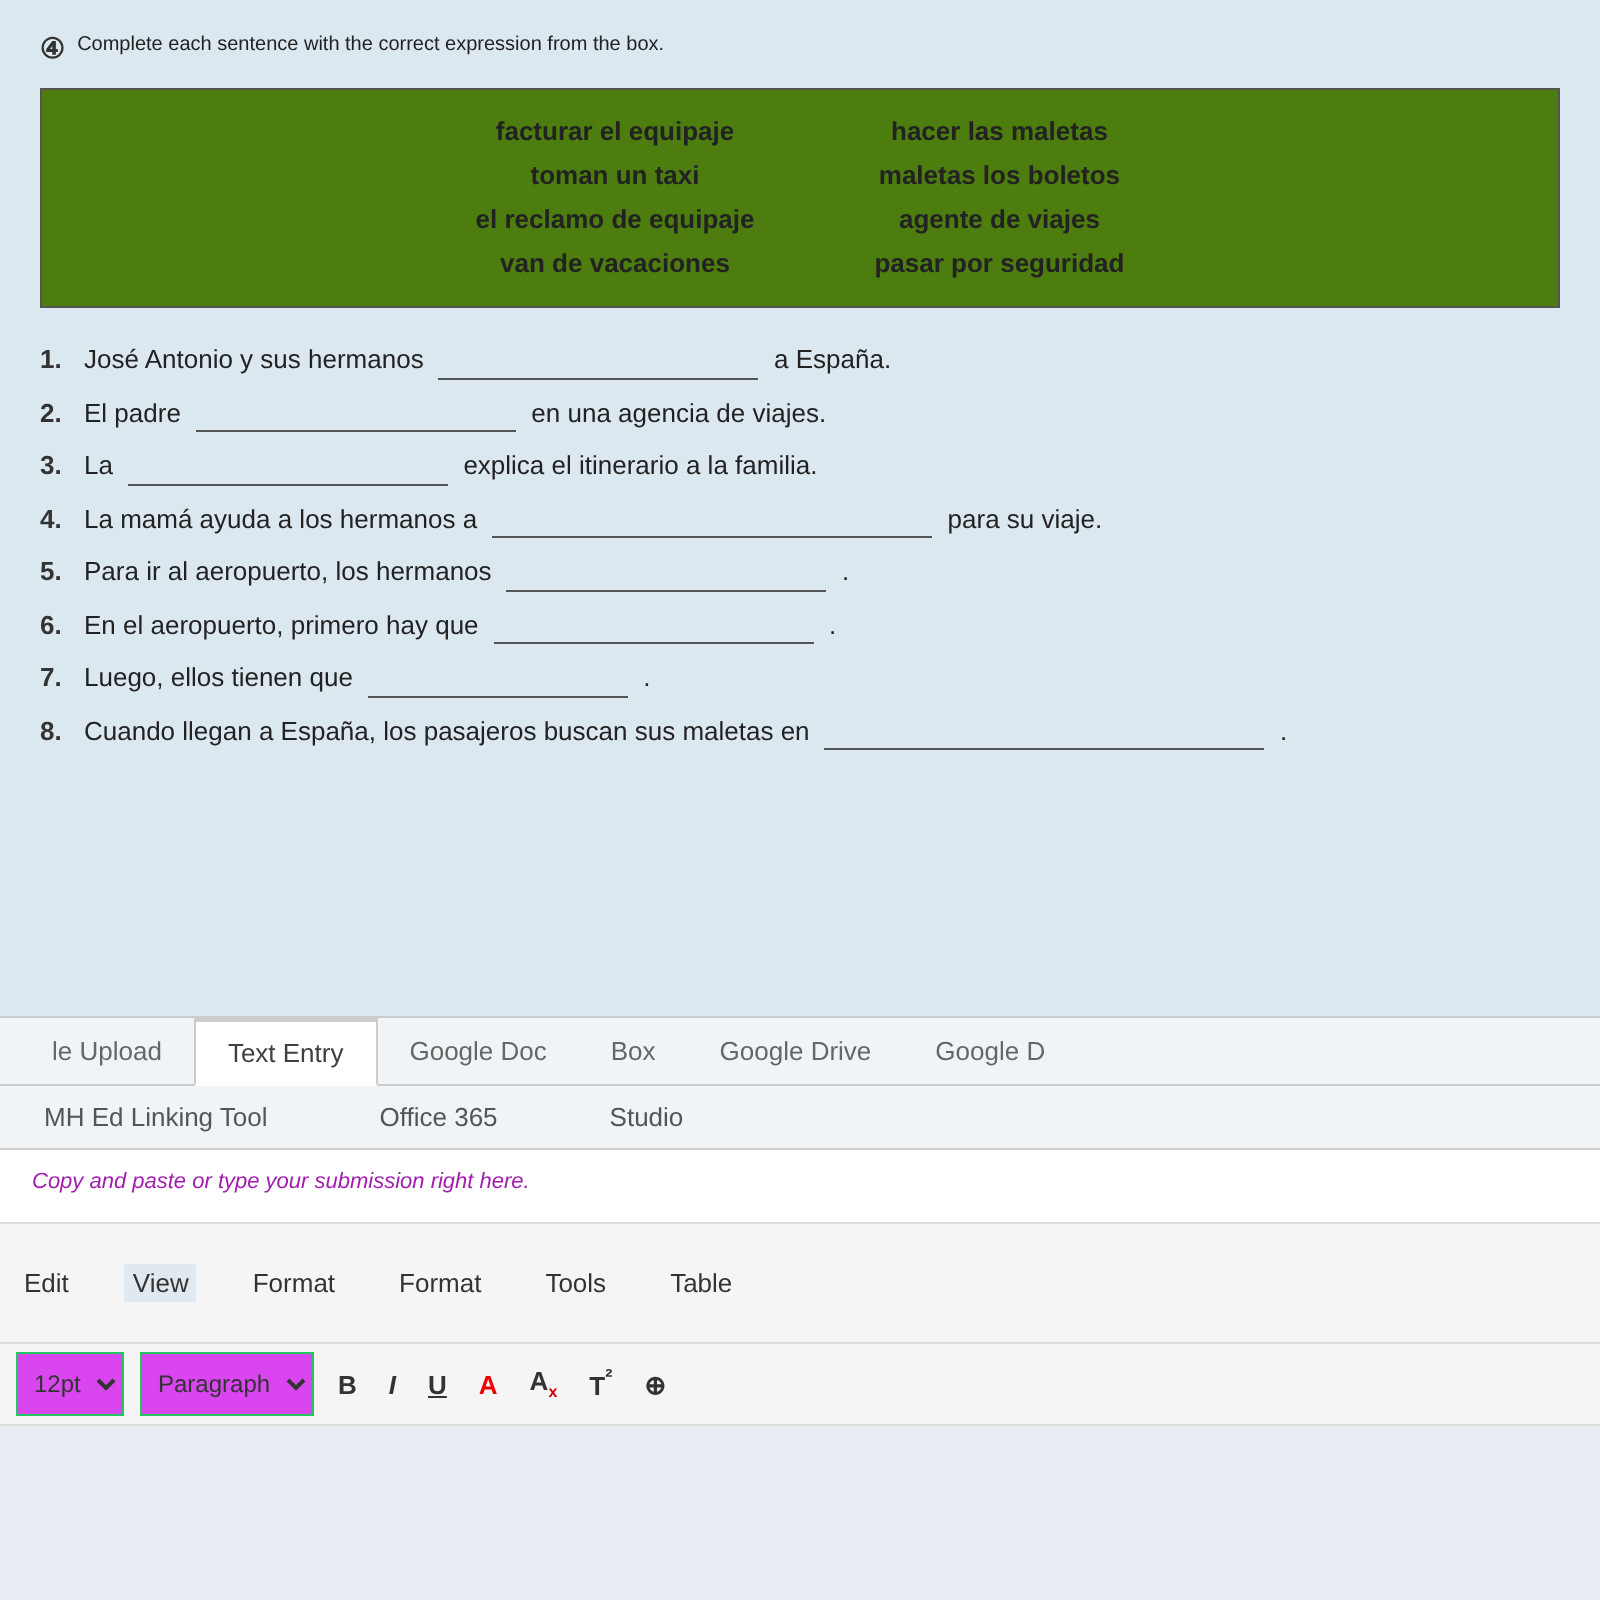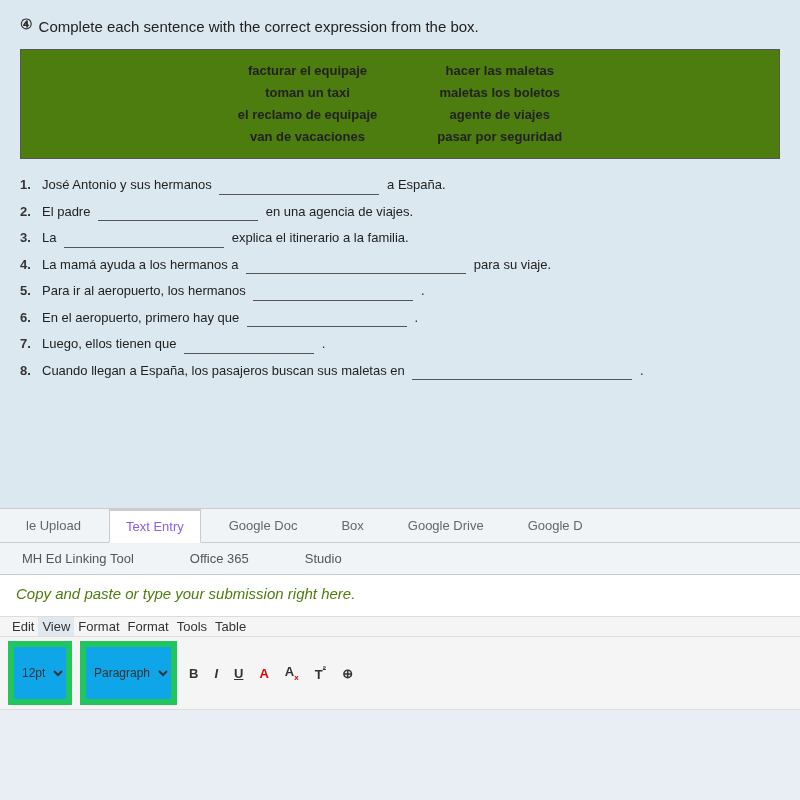--- a/index.html
+++ b/index.html
@@ -25,21 +25,21 @@
     }
 
     .question-number {
       font-size: 14px;
       font-weight: bold;
       margin-right: 6px;
       color: #333;
     }
 
     .question-text {
-      font-size: 15px;
+      font-size: 10px;
       color: #222;
       line-height: 1.4;
     }
 
     .vocab-box {
       border: 1.5px solid #555;
       background: #4d7c0f;
       margin: 10px 0 16px 0;
       padding: 10px 20px;
       display: flex;
@@ -106,36 +106,36 @@
       border-top: 1px solid #ccc;
       margin-top: 0;
     }
 
     .tabs-row1 {
       display: flex;
       align-items: center;
       padding: 0 10px;
       background: #f0f4f7;
       border-bottom: 1px solid #ccc;
-      gap: 12px;
+      gap: 0;
     }
 
     .tab-item {
       padding: 8px 16px;
       font-size: 13px;
       color: #555;
       cursor: pointer;
       border: none;
       background: transparent;
       white-space: nowrap;
     }
 
     .tab-item.active {
       background: #fff;
-      color: #8b5cf6;
+      color: #404040;
       border-top: 2px solid #ccc;
       border-left: 1px solid #ccc;
       border-right: 1px solid #ccc;
       border-bottom: 1px solid #fff;
       margin-bottom: -1px;
       font-weight: normal;
     }
 
     .tab-item:not(.active) {
       color: #666;
@@ -160,34 +160,34 @@
       white-space: nowrap;
     }
 
     
     .textarea-section {
       background: #fff;
       padding: 10px 16px 6px 16px;
     }
 
     .placeholder-text {
-      font-size: 15px;
-      color: #4d7c0f;
+      font-size: 11px;
+      color: #a21caf;
       margin-bottom: 8px;
       font-style: italic;
     }
 
     
     .editor-toolbar {
       background: #f5f5f5;
       border-top: 1px solid #ddd;
       display: flex;
       align-items: center;
-      padding: 0 8px;
-      gap: 0;
+      padding: 20px 8px;
+      gap: 24px;
       border-bottom: 1px solid #ddd;
     }
 
     .menu-item {
       font-size: 13px;
       color: #333;
       cursor: pointer;
       padding: 2px 4px;
     }
 
@@ -201,23 +201,23 @@
       display: flex;
       align-items: center;
       padding: 4px 8px;
       gap: 8px;
       border-bottom: 1px solid #ddd;
     }
 
     .format-select {
       font-size: 12px;
       color: #333;
-      padding: 18px 4px;
-      border: 6px solid #22c55e;
-      background: #0ea5e9;
+      padding: 7px 4px;
+      border: 1px solid #22c55e;
+      background: #d946ef;
       cursor: pointer;
     }
 
     .format-btn {
       font-size: 13px;
       font-weight: bold;
       color: #333;
       cursor: pointer;
       padding: 1px 4px;
       border: none;

